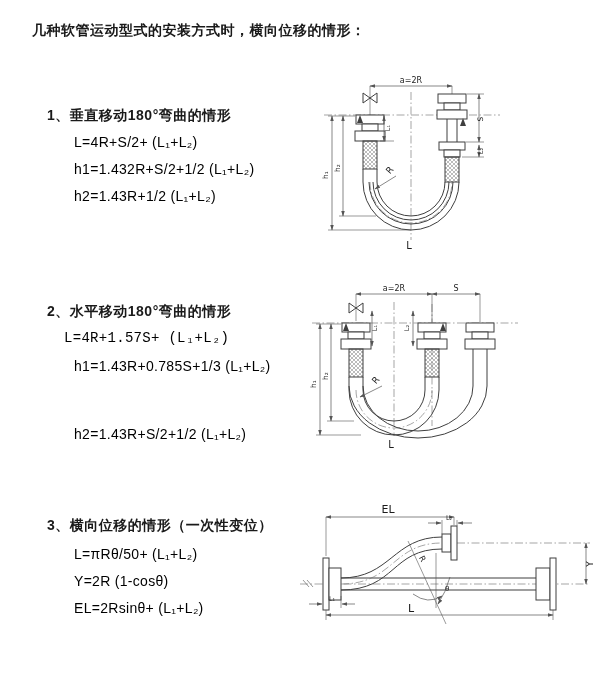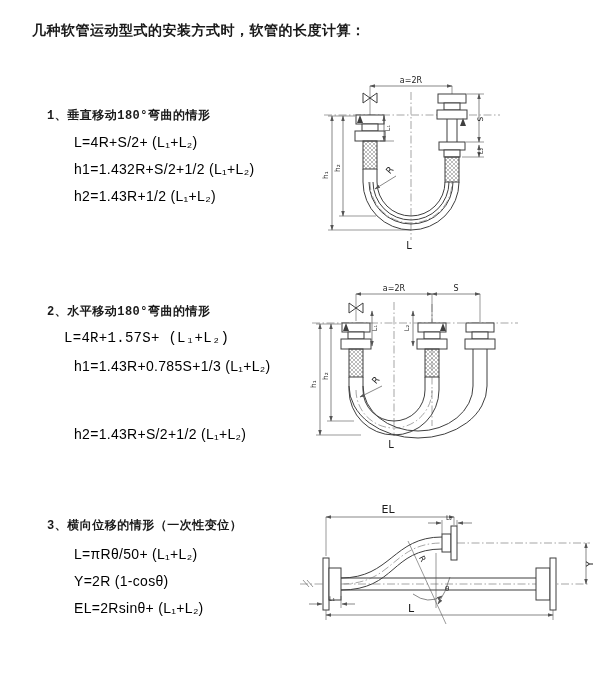--- a/index.html
+++ b/index.html
@@ -1,36 +1,36 @@
 <!DOCTYPE html>
 <html><head>
 <meta charset="utf-8">
 <style>
   html,body{margin:0;padding:0;background:#e8e8e8;}
   #page{position:relative;width:600px;height:675px;background:#ffffff;overflow:hidden;
         font-family:"Liberation Sans","DejaVu Sans",sans-serif;color:#1a1a1a;}
   .abs{position:absolute;white-space:nowrap;}
   .title{font-size:14px;font-weight:bold;letter-spacing:.5px;}
-  .heading{font-size:12px;font-weight:bold;letter-spacing:.5px;font-family:Liberation Mono, monospace;}
+  .heading{font-size:14px;font-weight:bold;letter-spacing:.5px;}
   .formula{font-size:14px;font-weight:normal;letter-spacing:.3px;color:#000000;}
   svg{position:absolute;overflow:visible;}
   svg text{font-family:"DejaVu Sans",sans-serif;fill:#1c1c1c;}
   .g{stroke:#3f3f3f;fill:none;stroke-width:1;}
   .f{fill:#ffffff;stroke:#3f3f3f;stroke-width:1;}
   .d{stroke:#555;fill:none;stroke-width:.7;}
   .thin{stroke:#555;fill:none;stroke-width:.6;}
   .cl{stroke:#6a6a6a;fill:none;stroke-width:.6;stroke-dasharray:8 2.5 1.5 2.5;}
   .solid{fill:#3f3f3f;stroke:none;}
 </style>
 </head>
 <body>
 
 <div id="page">
 
-  <div class="abs title" style="left:32px;top:22px;">几种软管运动型式的安装方式时，软管的长度计算：</div>
+  <div class="abs title" style="left:32px;top:22px;">几种软管运动型式的安装方式时，横向位移的情形：</div>
 
   <div>
     <div class="abs heading" style="left:47px;top:107px;">1、垂直移动180°弯曲的情形</div>
     <div class="abs formula" style="left:74px;top:134px;">L=4R+S/2+ (L₁+L₂)</div>
     <div class="abs formula" style="left:74px;top:161px;">h1=1.432R+S/2+1/2 (L₁+L₂)</div>
     <div class="abs formula" style="left:74px;top:188px;">h2=1.43R+1/2 (L₁+L₂)</div>
   </div>
 
   <div>
     <div class="abs heading" style="left:47px;top:303px;">2、水平移动180°弯曲的情形</div>

